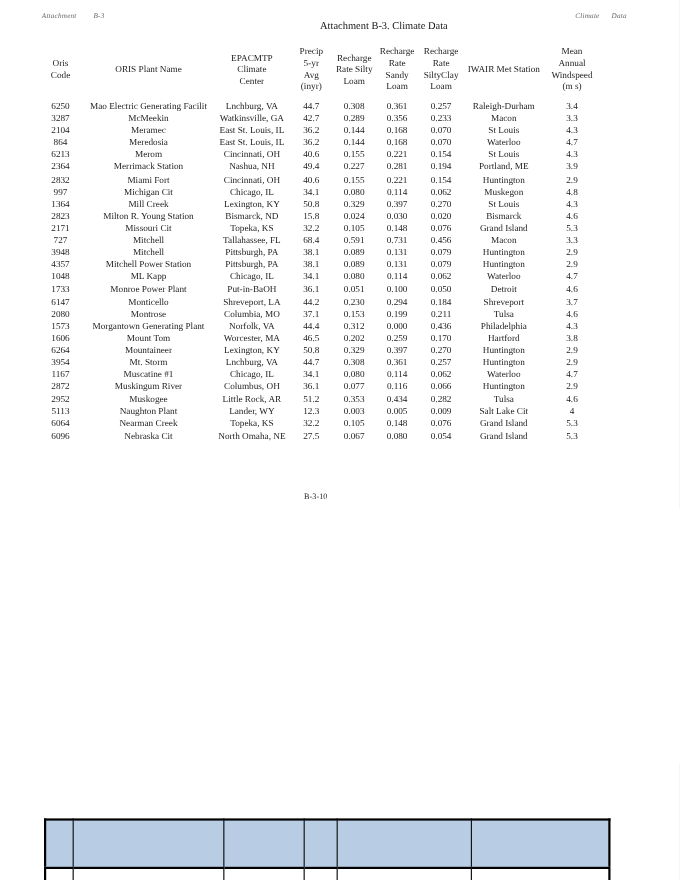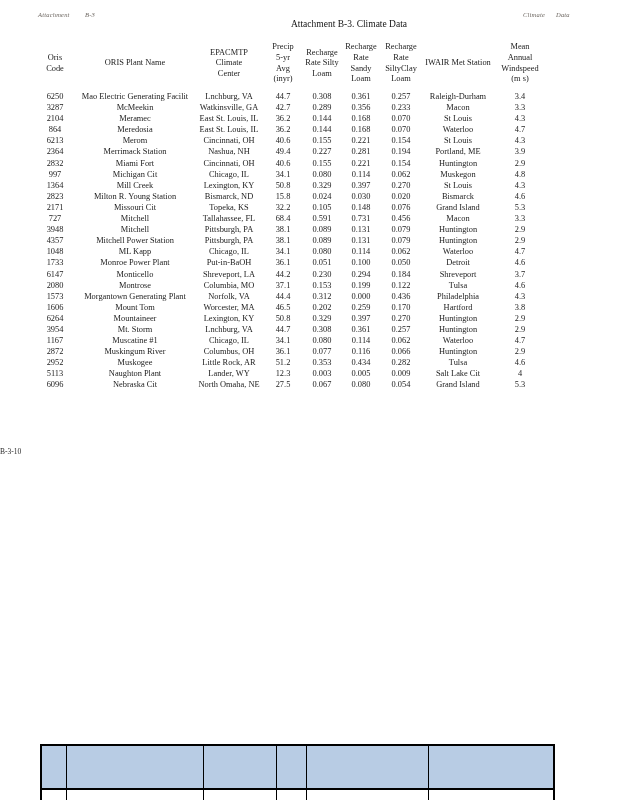--- a/index.html
+++ b/index.html
@@ -66,21 +66,21 @@
     padding: 0;
     height: 11.1px;
     line-height: 11.1px;
   }
 
   .page-number {
     position: absolute;
     top: 447px;
     left: 0;
     width: 574px;
-    text-align: left;
+    text-align: center;
     font-size: 7.5px;
     color: #2a2a2a;
   }
 
   
   table.bottom-table {
     position: absolute;
     left: 40px;
     top: 744px;
     border-collapse: collapse;
@@ -343,21 +343,21 @@
           <td>Shreveport</td>
           <td>3.7</td>
         </tr>
         <tr>
           <td>2080</td>
           <td>Montrose</td>
           <td>Columbia, MO</td>
           <td>37.1</td>
           <td>0.153</td>
           <td>0.199</td>
-          <td>0.122</td>
+          <td>0.211</td>
           <td>Tulsa</td>
           <td>4.6</td>
         </tr>
         <tr>
           <td>1573</td>
           <td>Morgantown Generating Plant</td>
           <td>Norfolk, VA</td>
           <td>44.4</td>
           <td>0.312</td>
           <td>0.000</td>
@@ -434,20 +434,31 @@
         <tr>
           <td>5113</td>
           <td>Naughton Plant</td>
           <td>Lander, WY</td>
           <td>12.3</td>
           <td>0.003</td>
           <td>0.005</td>
           <td>0.009</td>
           <td>Salt Lake Cit</td>
           <td>4</td>
+        </tr>
+        <tr>
+          <td>6064</td>
+          <td>Nearman Creek</td>
+          <td>Topeka, KS</td>
+          <td>32.2</td>
+          <td>0.105</td>
+          <td>0.148</td>
+          <td>0.076</td>
+          <td>Grand Island</td>
+          <td>5.3</td>
         </tr>
         <tr>
           <td>6096</td>
           <td>Nebraska Cit</td>
           <td>North Omaha, NE</td>
           <td>27.5</td>
           <td>0.067</td>
           <td>0.080</td>
           <td>0.054</td>
           <td>Grand Island</td>

